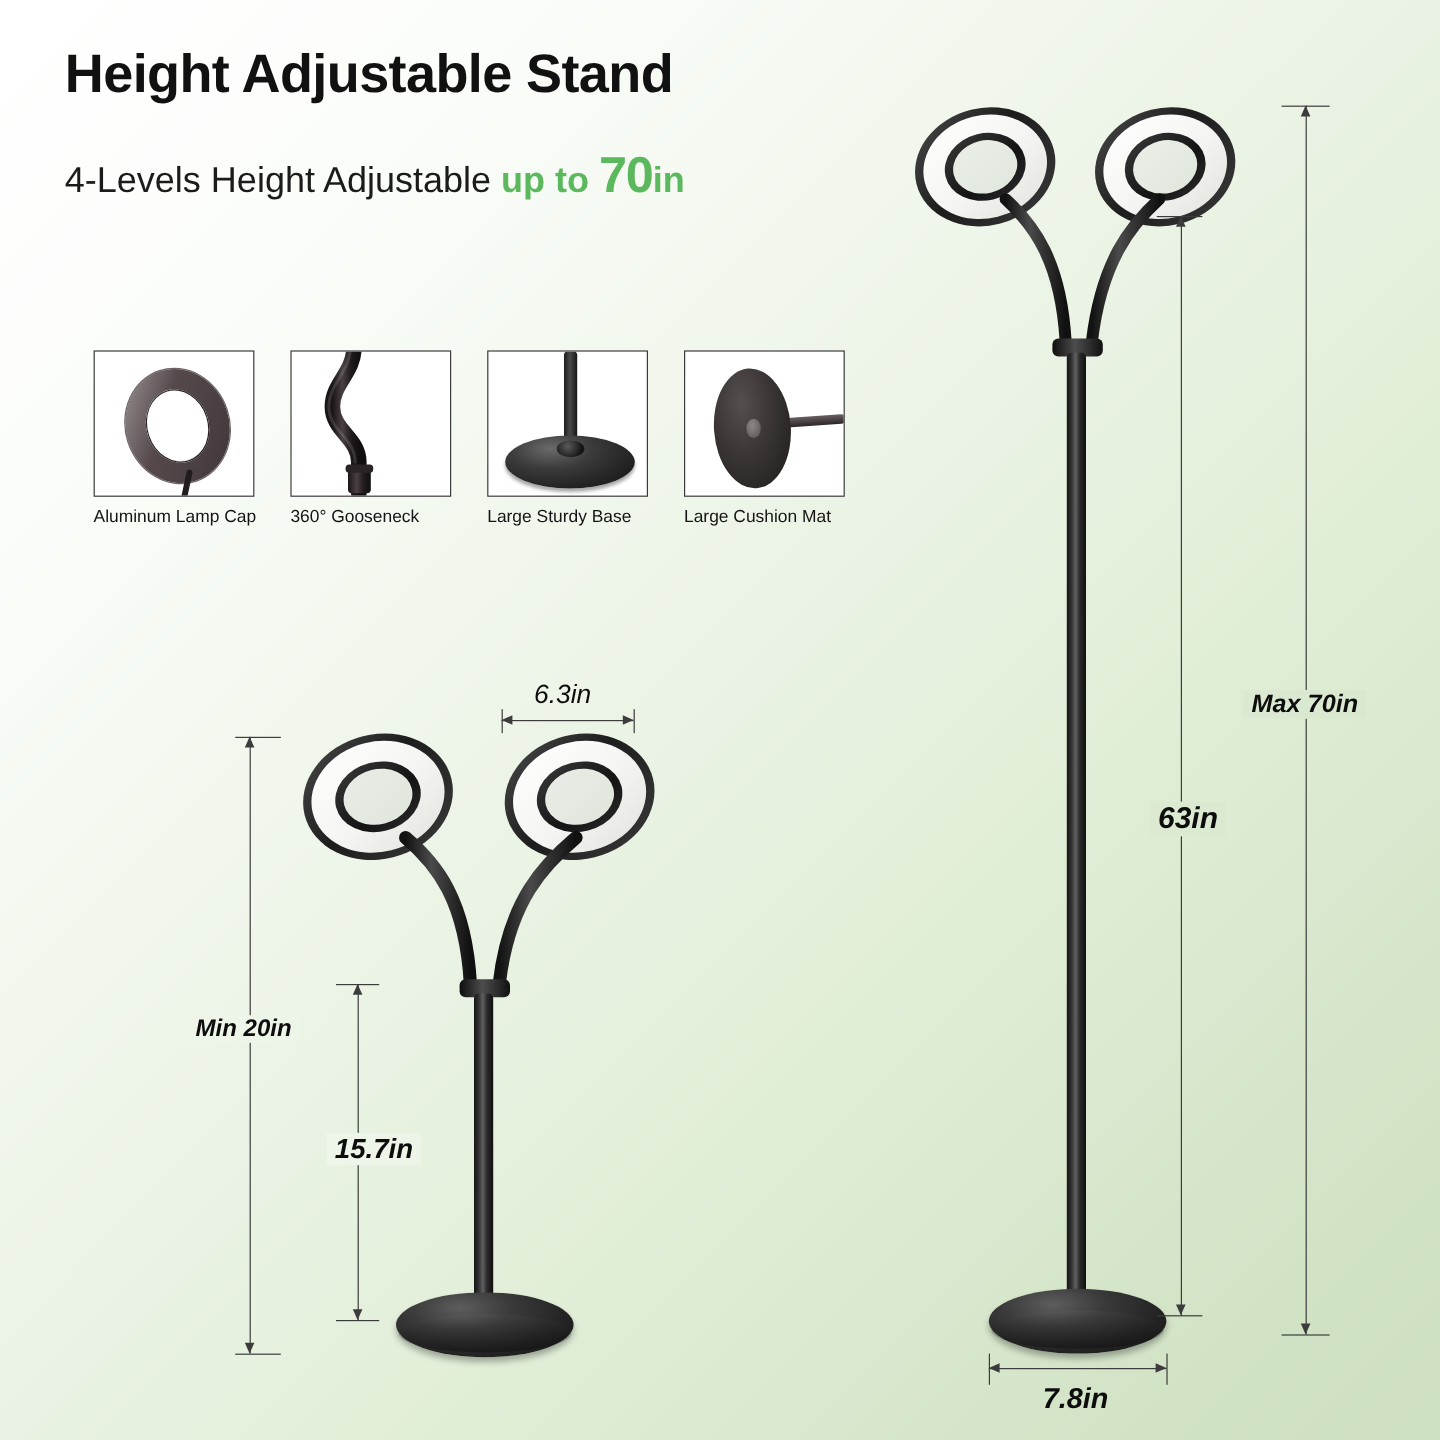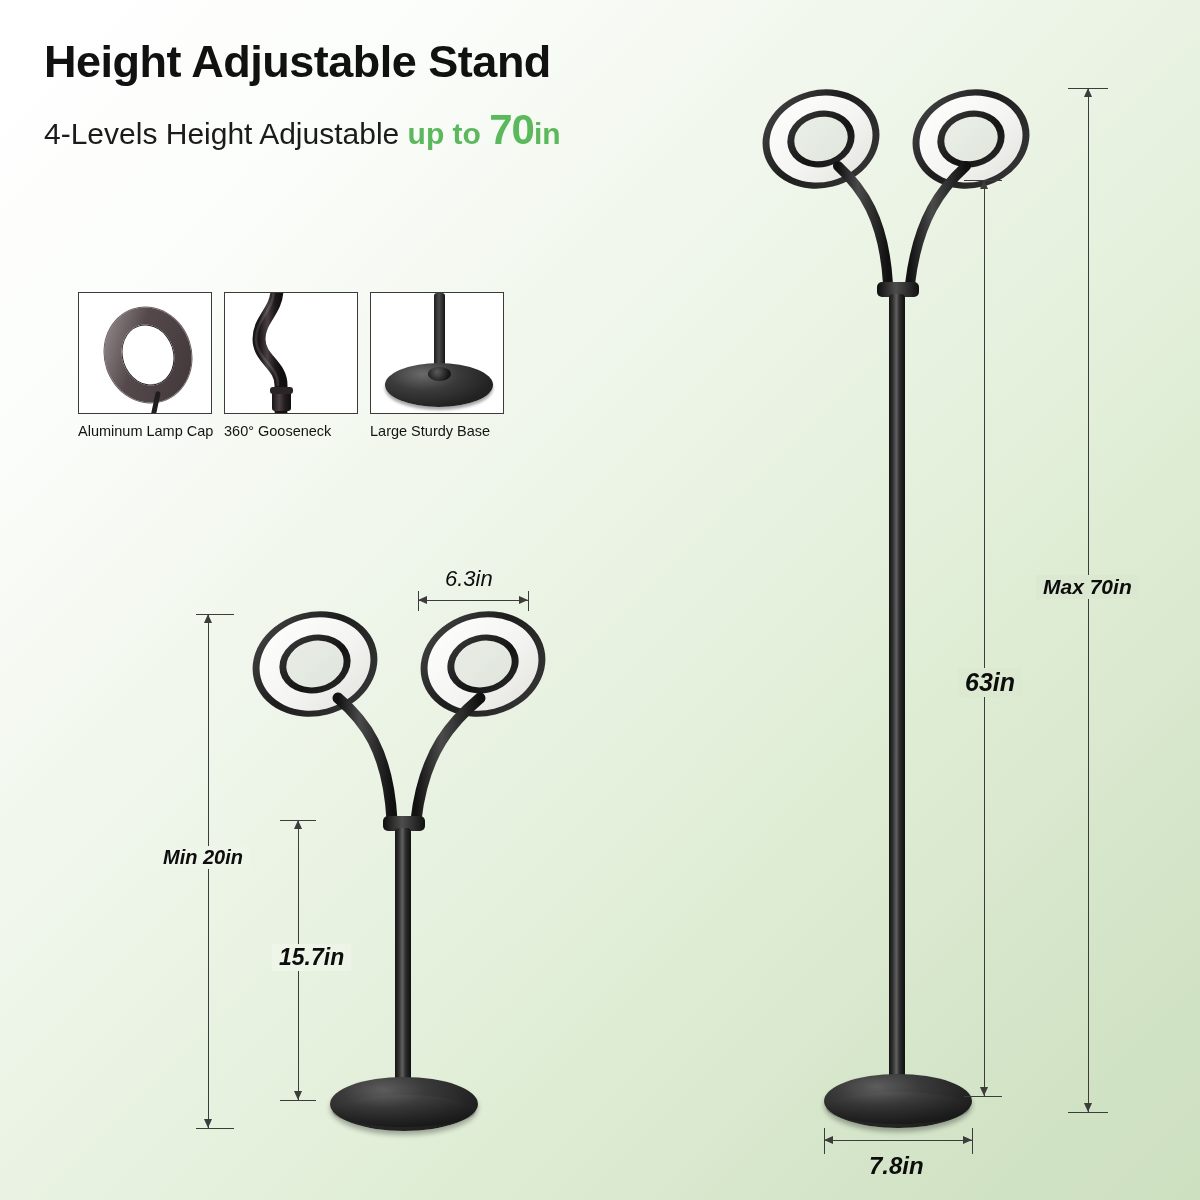--- a/index.html
+++ b/index.html
@@ -8,33 +8,33 @@
     font-family:"Liberation Sans","DejaVu Sans",sans-serif;
     overflow:hidden;
   }
   #stage{
     position:relative;width:1200px;height:1200px;
     background:linear-gradient(135deg,#ffffff 0%,#fbfdfa 18%,#eef5e9 42%,#e1eed7 65%,#d2e3c6 88%,#cde0c0 100%);
     overflow:hidden;
   }
 
   
-  #headline{position:absolute;left:44px;top:38px;width:720px;}
+  #headline{position:absolute;left:54px;top:38px;width:720px;}
   #title{
     font-size:45px;font-weight:bold;color:#111;letter-spacing:-0.5px;
     line-height:1.05;white-space:nowrap;
   }
-  #sub1{margin-top:22px;font-size:30px;color:#1b1b1b;white-space:nowrap;line-height:1.1;}
+  #sub1{margin-top:38px;font-size:30px;color:#1b1b1b;white-space:nowrap;line-height:1.1;}
   #sub1 .hl{color:#5cb85c;font-weight:bold;}
   #sub1 .hl .big{font-size:42px;font-weight:bold;letter-spacing:-1px;}
   #sub1 .hl .sm{font-size:30px;font-weight:bold;}
   #sub2{margin-top:18px;font-size:28px;color:#1b1b1b;white-space:nowrap;}
 
   
-  #features{position:absolute;left:78px;top:292px;display:flex;gap:10px;}
+  #features{position:absolute;left:78px;top:292px;display:flex;gap:28px;}
   .feat{width:136px;}
   .thumb{
     width:134px;height:122px;border:1px solid #3b3b3b;background:#fff;
     position:relative;overflow:hidden;box-sizing:border-box;
   }
   .feat-cap{margin-top:9px;font-size:14.5px;color:#141414;white-space:nowrap;}
 
   
   .t1-ring{
     position:absolute;left:26px;top:14px;width:86px;height:96px;
@@ -193,20 +193,28 @@
 
     <div class="feat">
       <div class="thumb">
         <div class="t3-pole"></div>
         <div class="t3-disc"></div>
         <div class="t3-hub"></div>
       </div>
       <div class="feat-cap">Large Sturdy Base</div>
     </div>
 
+    <div class="feat">
+      <div class="thumb">
+        <div class="t4-rod"></div>
+        <div class="t4-disc"></div>
+        <div class="t4-dimple"></div>
+      </div>
+      <div class="feat-cap">Large Cushion Mat</div>
+    </div>
 
   </div>
 
   <div class="lamp" style="left:0;top:0;width:600px;height:1200px;">
 
     <div class="ring" style="left:252px;top:612px;width:126px;height:104px;transform:rotate(-14deg);">
       <div class="outer"></div>
       <div class="glow" style="left:7px;top:6px;width:112px;height:92px;"></div>
       <div class="hole" style="left:27px;top:23px;width:72px;height:58px;"></div>
       <div class="ring-inner-light" style="position:absolute;left:34px;top:29px;width:58px;height:46px;border-radius:50%;

